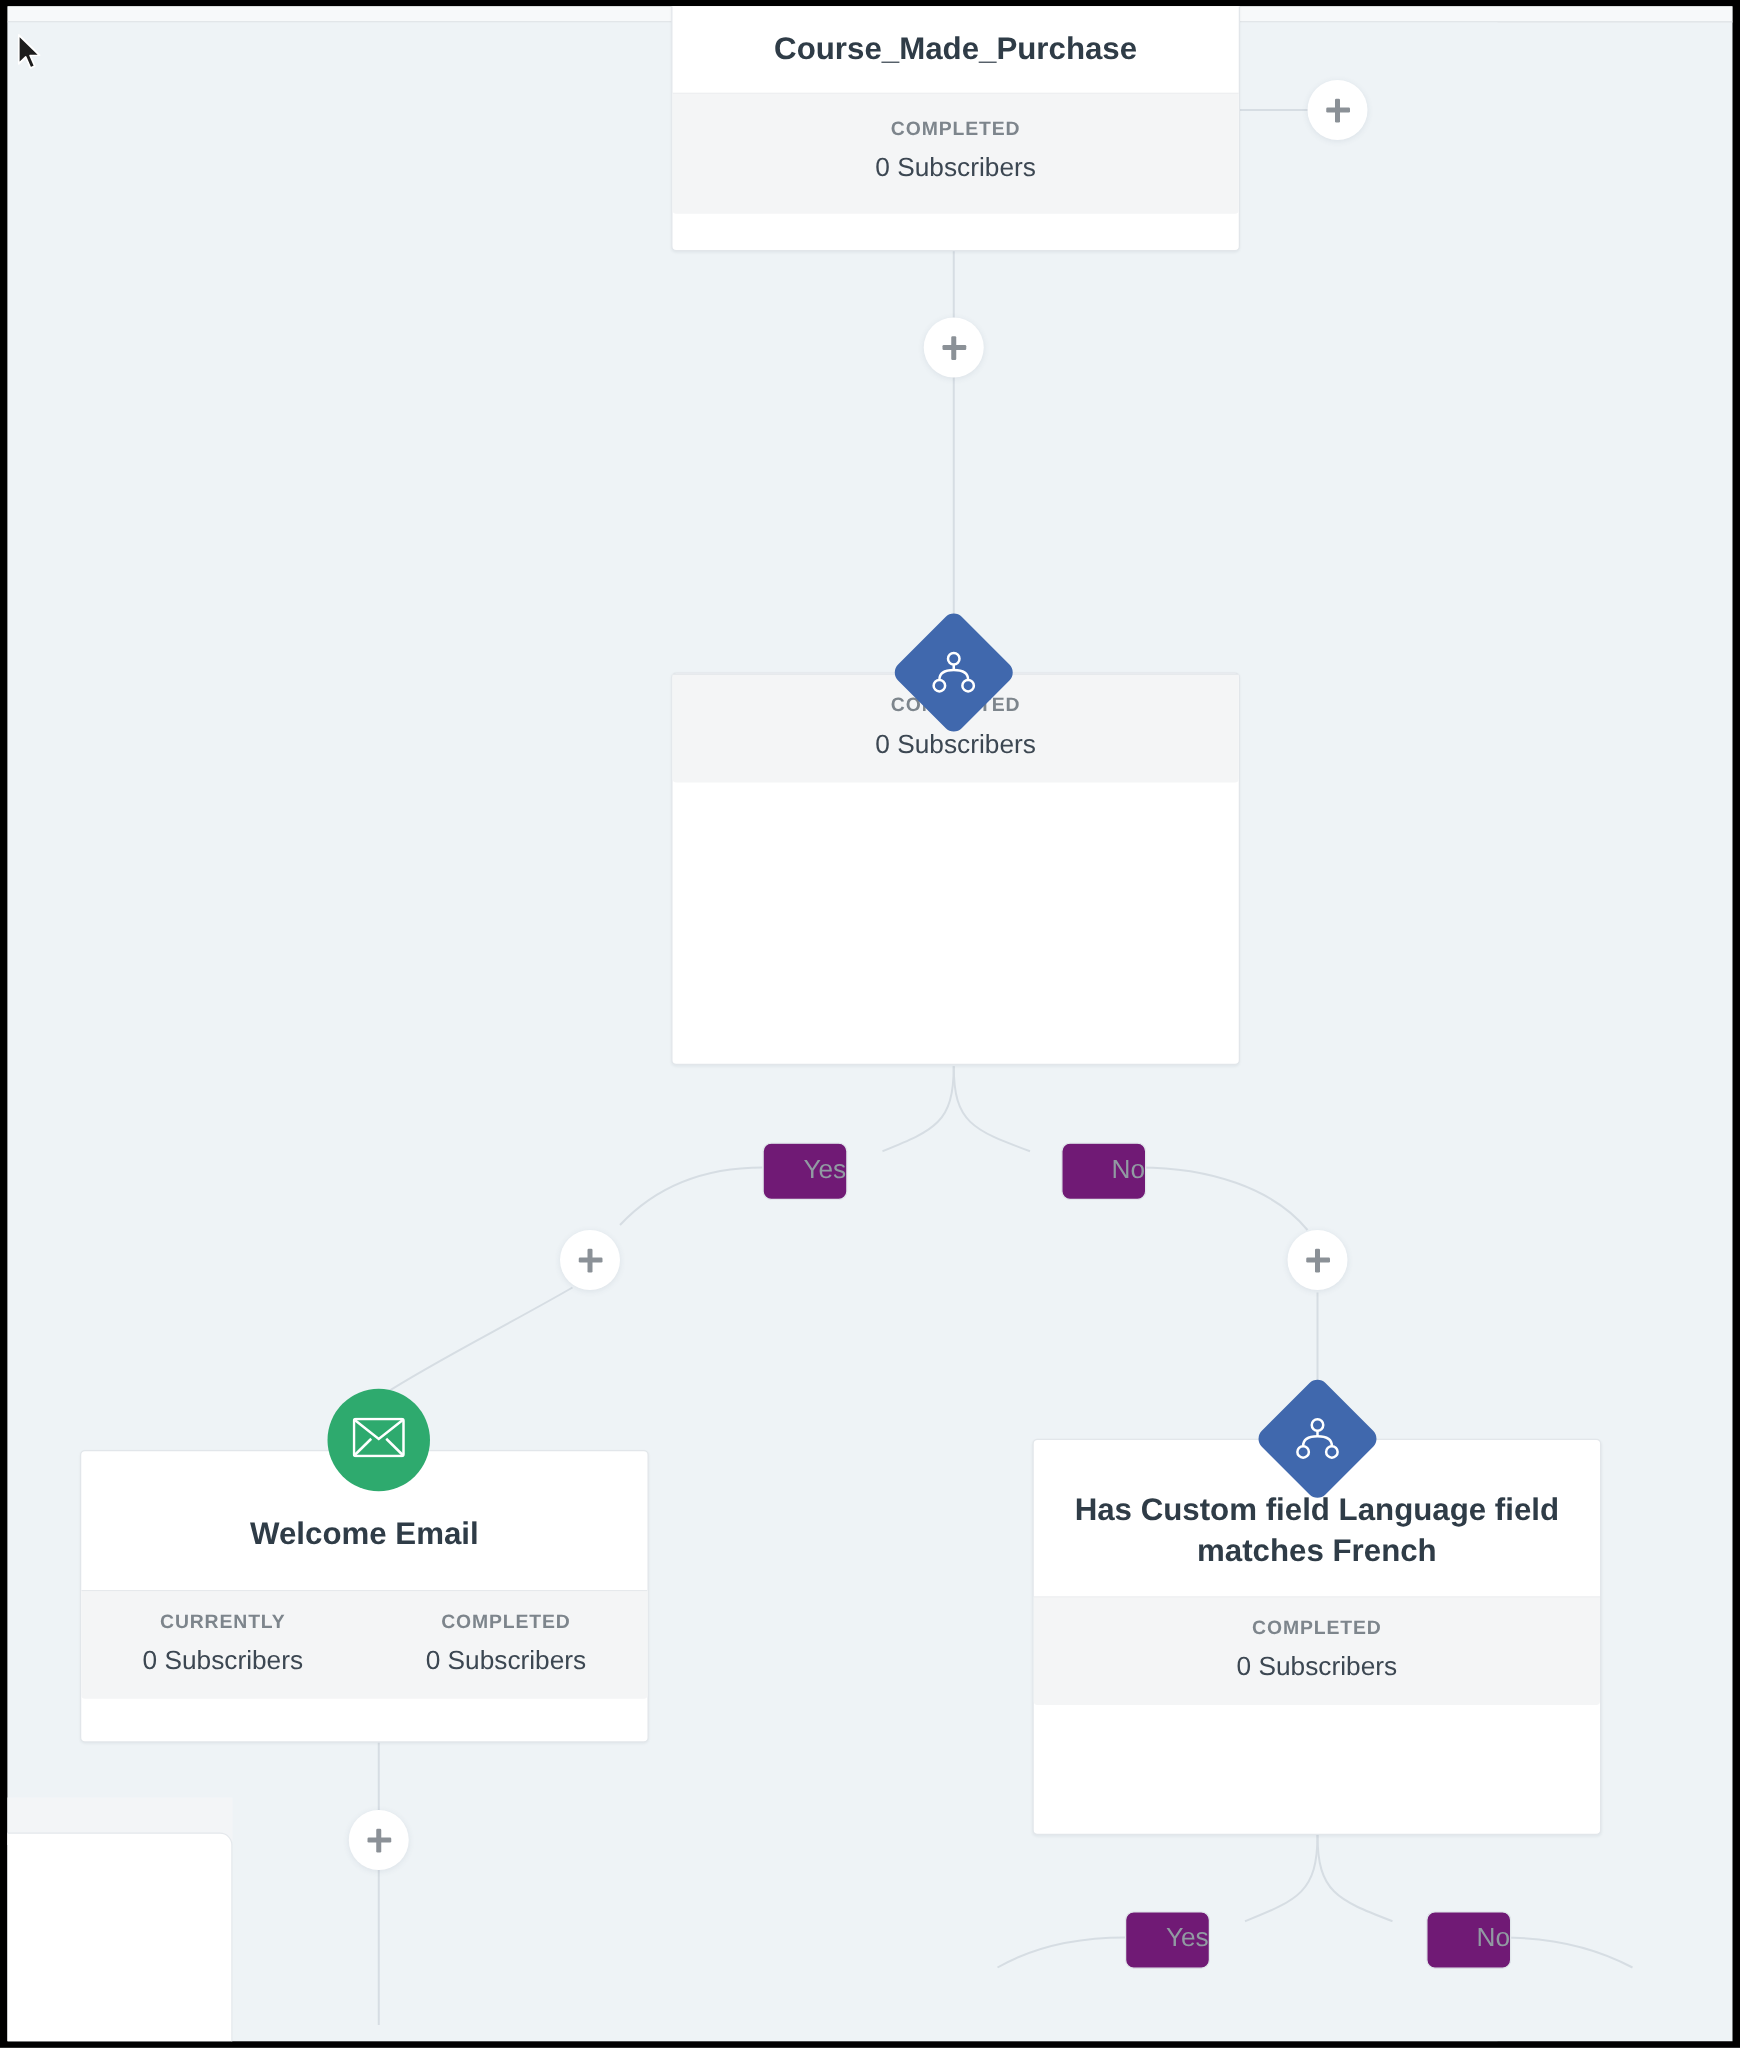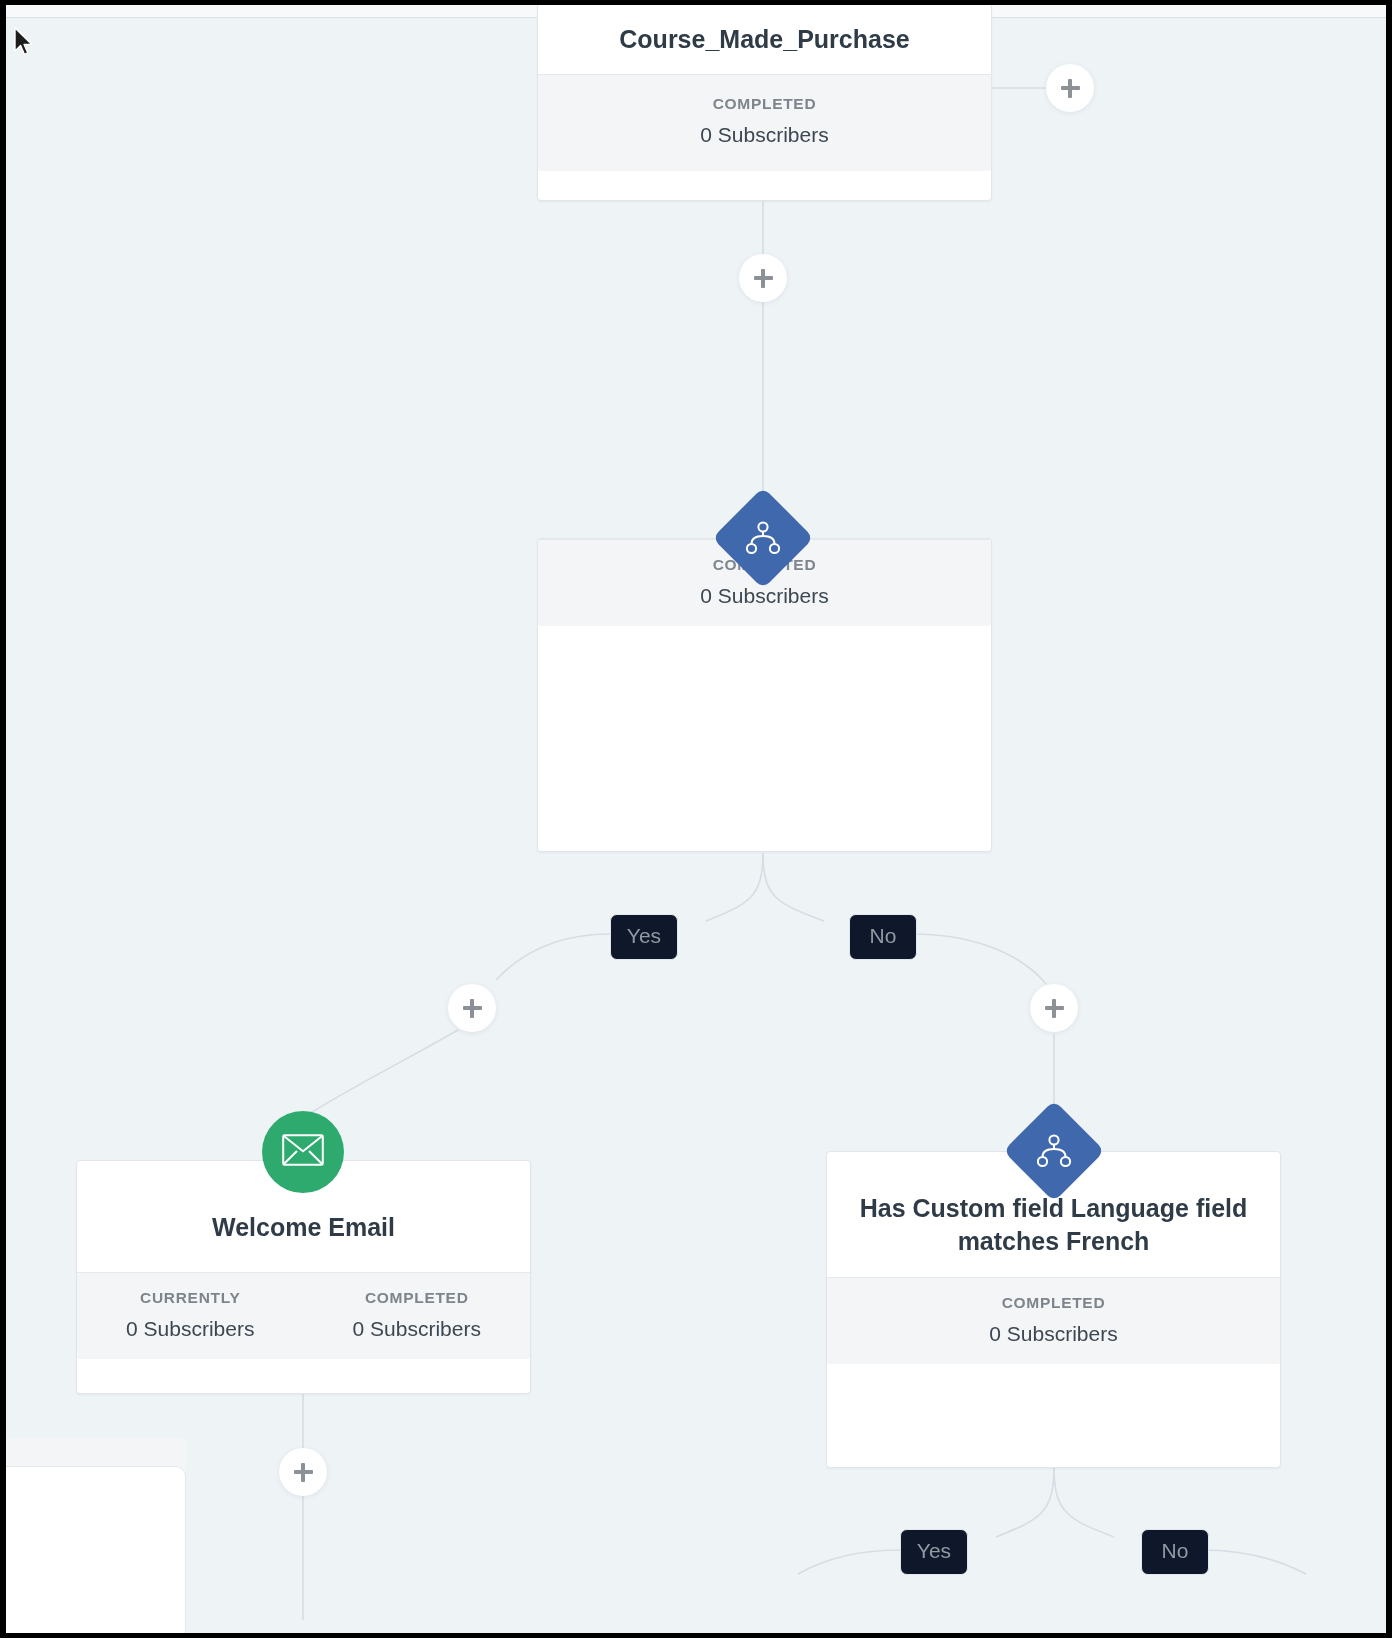--- a/index.html
+++ b/index.html
@@ -135,24 +135,24 @@
     border-radius: 1px;
   }
   .plus-btn::before { width: 19px; height: 3.4px; }
   .plus-btn::after  { width: 3.4px; height: 19px; }
 
   
   .branch-label {
     position: absolute;
     min-width: 68px;
     padding: 9px 0 11px 0;
-    text-align: center;
+    text-align: right;
     font-size: 21px;
     color: #919aa2;
-    background: #0f172a;
+    background: #701a75;
     border: 1px solid #e1e7eb;
     border-radius: 7px;
   }
 
   
   .skeleton-panel {
     position: absolute;
     background: #ffffff;
     border: 1px solid #e4e8ec;
     border-radius: 10px;
@@ -239,21 +239,21 @@
           </g>
         </svg>
       </div>
 
       <div class="branch-label" style="left:604px; top:896px;">Yes</div>
       <div class="branch-label" style="left:843px; top:896px;">No</div>
 
       <div class="plus-btn" style="left:442px; top:966px;"></div>
       <div class="plus-btn" style="left:1024px; top:966px;"></div>
 
-      <div class="node" style="left:70px; top:1142px; width:455px; height:234px;">
+      <div class="node" style="left:58px; top:1142px; width:455px; height:234px;">
         <div class="node-title" style="padding-top:50px; padding-bottom:28px;">Welcome Email</div>
         <div class="node-stats">
           <div class="stat">
             <div class="stat-label">CURRENTLY</div>
             <div class="stat-value">0 Subscribers</div>
           </div>
           <div class="stat">
             <div class="stat-label">COMPLETED</div>
             <div class="stat-value">0 Subscribers</div>
           </div>

